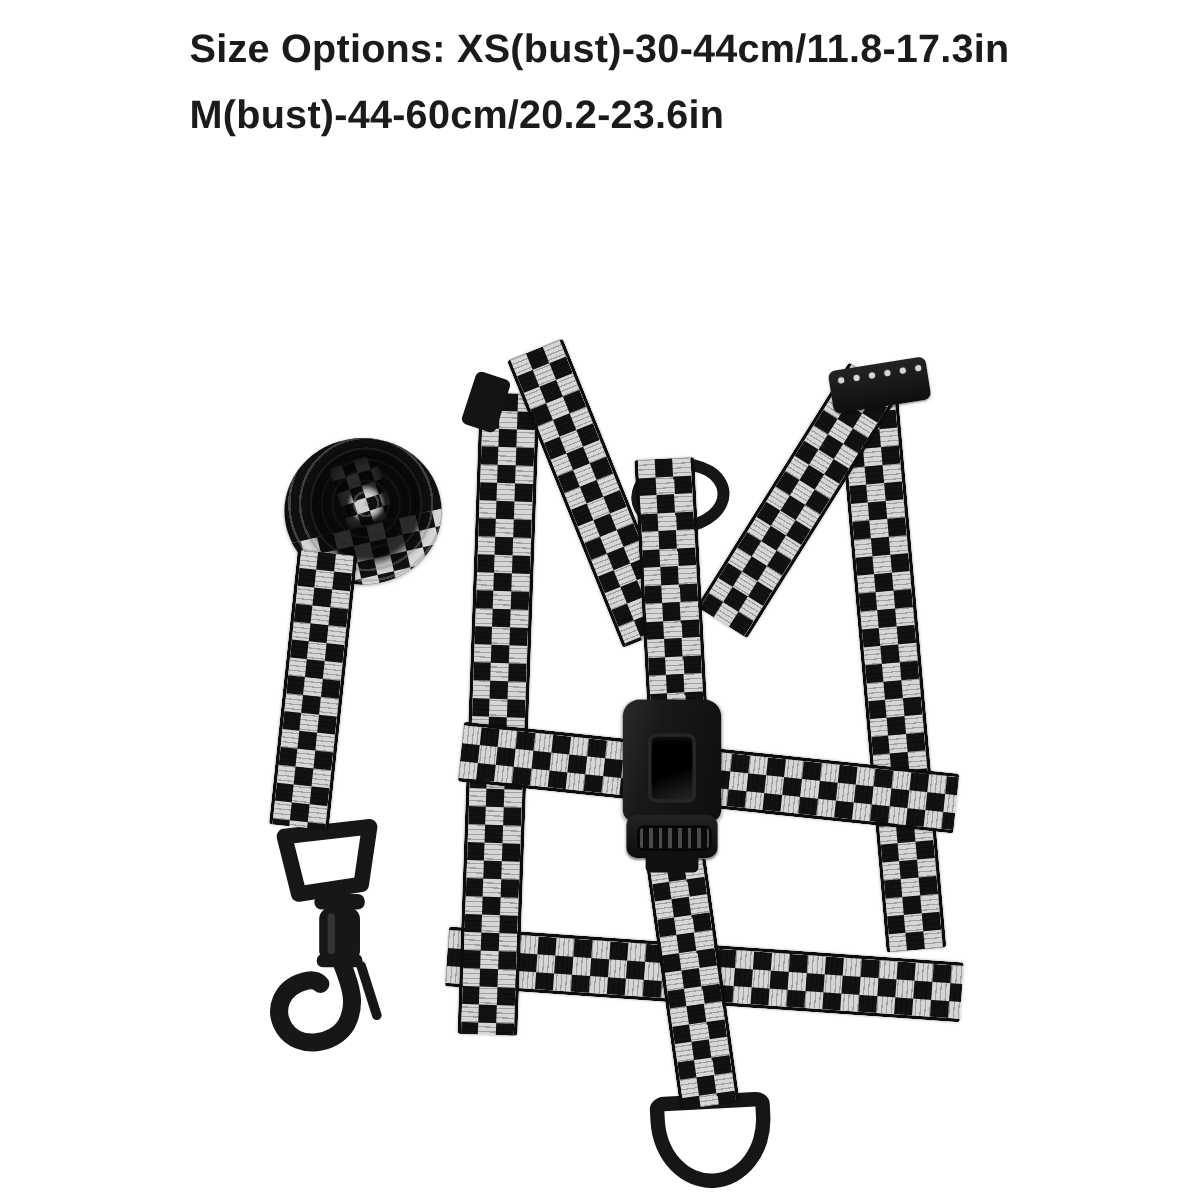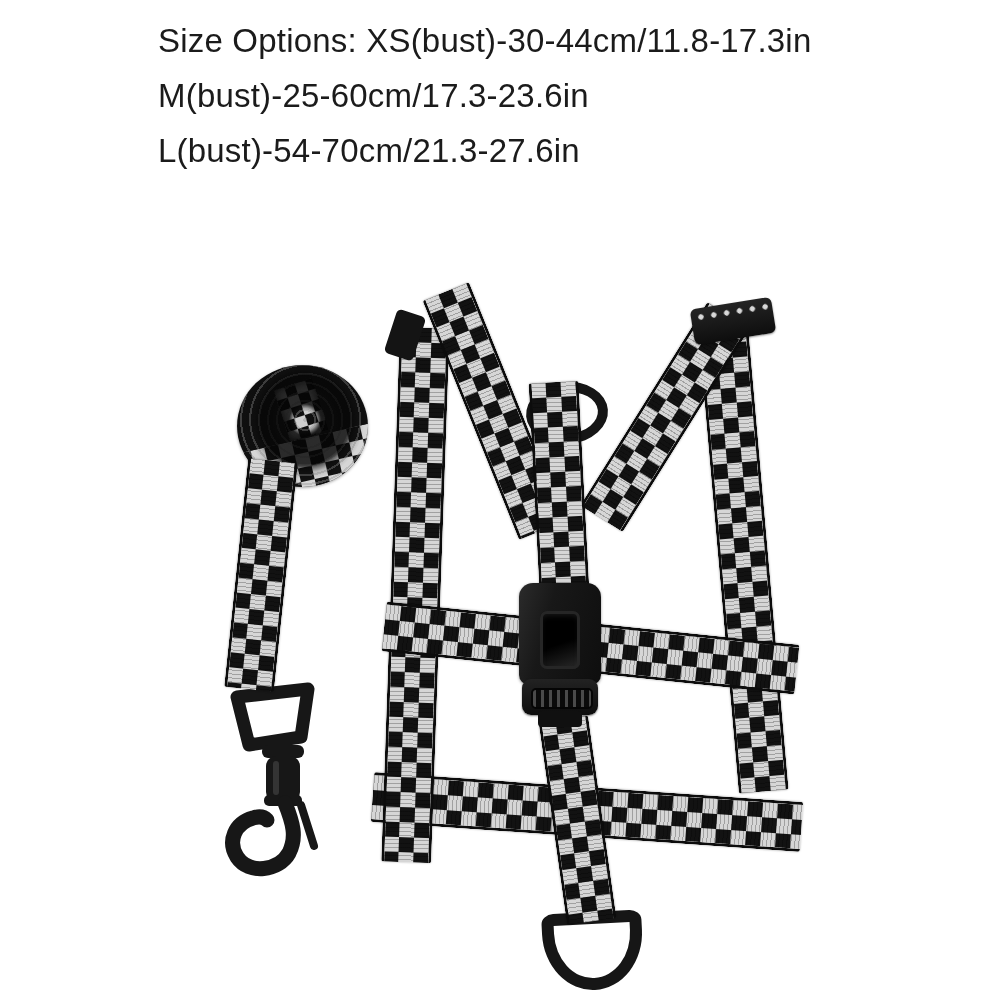--- a/index.html
+++ b/index.html
@@ -6,21 +6,21 @@
     --background:#ffffff; --text:#1b1b1b;
     --webbing-dark:#121212; --webbing-light:#d6d6d6;
     --hardware-black:#161616;
   }
   html,body{margin:0;padding:0;}
   body{
     width:1001px;height:1001px;position:relative;overflow:hidden;
     background:var(--background);
     font-family:"Liberation Sans","DejaVu Sans",sans-serif;
   }
-  .stage{position:absolute;inset:0;}
+  .stage{position:absolute;inset:0;font-weight:bold;}
   
   .size-block{position:absolute;left:158px;top:13px;color:var(--text);}
   .line{height:55px;line-height:55px;font-size:33px;letter-spacing:.2px;white-space:nowrap;}
   
   .strap{
     position:absolute;height:44px;
     border-top:3px solid #0c0c0c;border-bottom:3px solid #0c0c0c;
     border-radius:3px;
     background:
       repeating-linear-gradient(90deg, rgba(0,0,0,.25) 0 1px, rgba(0,0,0,0) 1px 4px),
@@ -108,22 +108,21 @@
   .hook-svg{position:absolute;left:205px;top:665px;z-index:6;}
   .strap.leash{z-index:7;}
 </style>
 </head>
 <body>
 
 <div class="stage">
 
   <div class="size-block">
     <div class="line">Size Options: XS(bust)-30-44cm/11.8-17.3in</div>
-    <div class="line">M(bust)-25-60cm/17.3-23.6in</div>
-    <div class="line">L(bust)-54-70cm/21.3-27.6in</div>
+    <div class="line">M(bust)-44-60cm/20.2-23.6in</div>
   </div>
 
   <div class="coil">
     <div class="wrap-strip"></div>
     <div class="center-checks"></div>
     <div class="rings"></div>
   </div>
 
   <svg class="hook-svg" width="150" height="225" viewBox="0 0 150 225">
 

